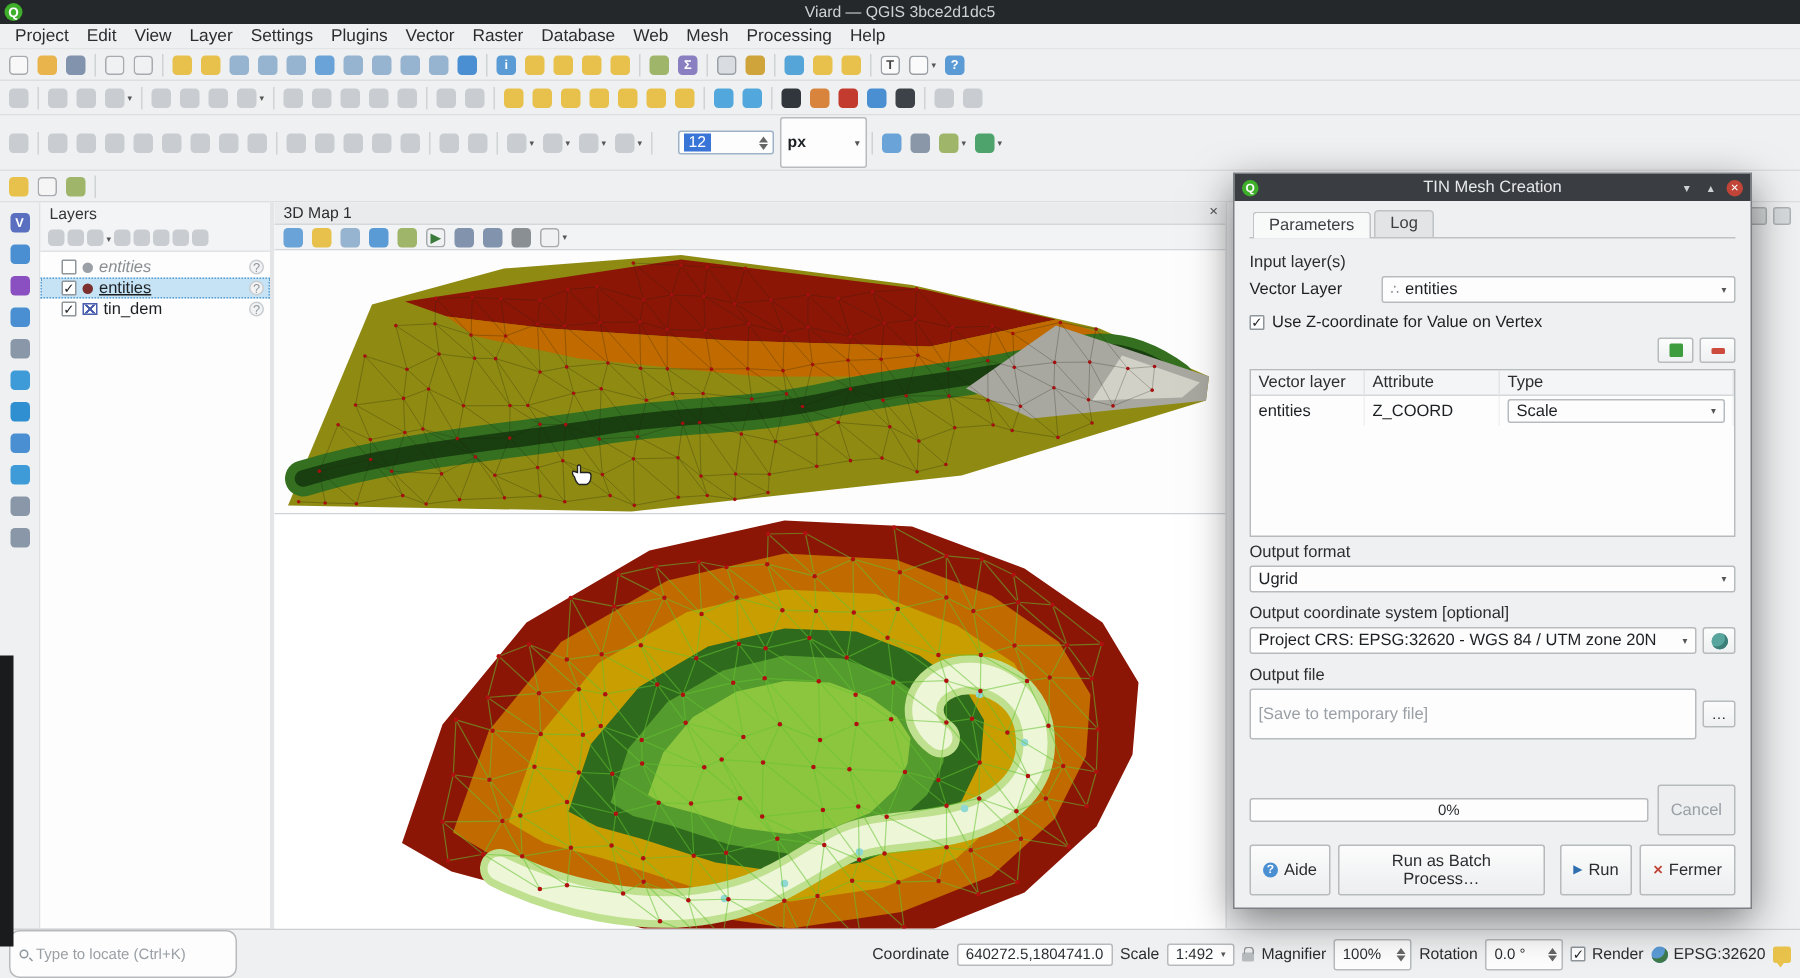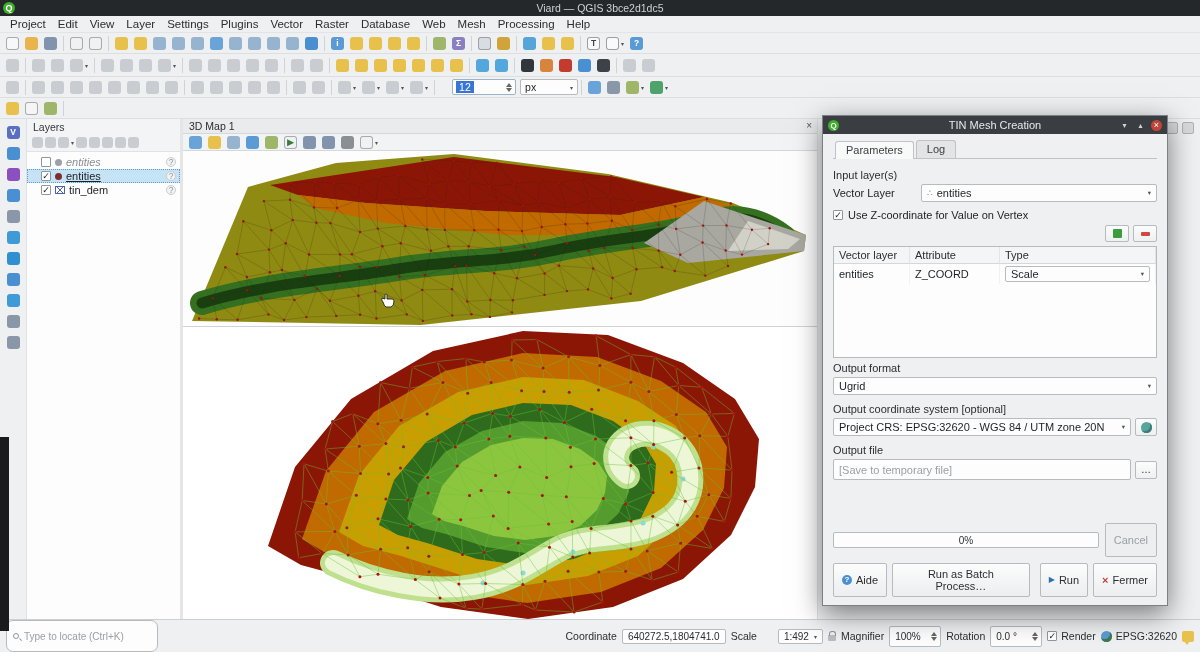--- a/index.html
+++ b/index.html
@@ -21,21 +21,21 @@
 .r1{flex:0 0 20px;} .r2{flex:0 0 23px;} .r3{flex:0 0 21px;} .r4{flex:0 0 20px;}
 .twrap{display:flex;align-items:center;}
 .tbi{height:18px;display:inline-flex;align-items:center;justify-content:center;border-radius:2px;margin:0 1px;padding:0 2px;}
 .tbg{width:13px;height:13px;border-radius:3px;display:flex;align-items:center;justify-content:center;font-size:8.5px;font-weight:bold;color:#fff;line-height:1;}
 .tbi .dd{font-size:6px;color:#555;margin-left:2px;}
 .tsep{width:1px;height:15px;background:#cfd3d6;margin:0 3px;flex:none;}
 .panel-tools .tbi{height:15px;padding:0 1px;margin:0;}
 .panel-tools .tbg{width:11px;height:11px;}
 .scalebox{width:64px;height:16px;background:#fdfdfd;border:1px solid #9fb3c8;border-radius:2px;display:flex;align-items:center;padding:0 3px;margin-left:14px;font-size:10.5px;}
 .selval{background:#3875d7;color:#fff;padding:0 3px;}
-.unitcombo{width:58px;height:16px;background:#fdfdfd;border:1px solid #b7bbbe;border-radius:2px;display:flex;align-items:center;padding:0 4px;margin-left:4px;font-size:10.5px;gap:4px;}
+.unitcombo{width:58px;height:16px;background:#fdfdfd;border:1px solid #b7bbbe;border-radius:2px;display:flex;align-items:center;padding:16px 4px;margin-left:4px;font-size:10.5px;gap:4px;font-weight:bold;}
 .unitcombo .dd{margin-left:auto;font-size:6px;color:#555;}
 .arrows{display:flex;flex-direction:column;gap:1px;margin-left:auto;padding-left:3px;}
 .arr-up{width:0;height:0;border-left:3px solid transparent;border-right:3px solid transparent;border-bottom:4px solid #666;}
 .arr-dn{width:0;height:0;border-left:3px solid transparent;border-right:3px solid transparent;border-top:4px solid #666;}
 
 
 .main{flex:1;display:flex;min-height:0;}
 .vtoolbar{flex:0 0 27px;background:#eef0f1;border-right:1px solid #dfe1e3;display:flex;flex-direction:column;align-items:center;padding-top:4px;gap:3px;}
 .dark-strip{position:absolute;left:0;top:437px;width:9px;height:194px;background:#191b1d;z-index:4;}
 
@@ -96,41 +96,41 @@
 .pmg{border-radius:1px;}
 .pmg.green{width:9px;height:9px;background:#3d9c3d;}
 .pmg.red{width:9px;height:4px;background:#cc4b3d;}
 .ptable{border:1px solid #b7bbbe;background:#fdfdfd;height:112px;display:flex;flex-direction:column;font-size:11px;overflow:hidden;flex:none;}
 .throw{display:grid;grid-template-columns:76px 90px 1fr;flex:none;}
 .th{padding:2px 5px;border-right:1px solid #e2e4e6;background:#f4f5f6;border-bottom:1px solid #d5d8da;color:#2b2e31;}
 .td{padding:2px 5px;border-right:1px solid #f0f1f2;display:flex;align-items:center;}
 .crs-row{display:flex;gap:4px;align-items:center;margin-bottom:4px;flex:none;}
 .sqbtn{width:22px;height:18px;border:1px solid #b7bbbe;border-radius:2px;background:linear-gradient(#fcfcfc,#eef0f1);display:flex;align-items:center;justify-content:center;font-size:10px;flex:none;}
 .globe2{width:11px;height:11px;border-radius:50%;background:#58a59e;box-shadow:inset -2px -2px 0 #3d7f78;}
-.tinput{height:21px;background:#fdfdfd;border:1px solid #b7bbbe;border-radius:2px;display:flex;align-items:center;padding:0 5px;flex:1;min-width:0;}
+.tinput{height:34px;background:#fdfdfd;border:1px solid #b7bbbe;border-radius:2px;display:flex;align-items:center;padding:0 5px;flex:1;min-width:0;}
 .ph{color:#9aa0a6;white-space:nowrap;overflow:hidden;}
 .spacer-flex{flex:1;}
 .prog-row{display:flex;gap:6px;align-items:center;margin:6px 0;flex:none;}
 .progress{flex:1;height:16px;border:1px solid #b7bbbe;border-radius:2px;background:#fdfdfd;display:flex;align-items:center;justify-content:center;font-size:10px;color:#2b2e31;}
 .btn{height:19px;border:1px solid #b7bbbe;border-radius:2px;background:linear-gradient(#fcfcfc,#eceeef);font-size:11px;padding:16px 8px;display:inline-flex;align-items:center;gap:4px;font-family:inherit;color:#2b2e31;}
 .btn.disabled{color:#9aa0a6;background:#eceeef;}
 .btn-row{display:flex;gap:5px;align-items:center;flex:none;}
 .grow{flex:1;}
 .hicon{width:10px;height:10px;border-radius:50%;background:#4a8fd2;color:#fff;font-size:8px;line-height:10px;text-align:center;font-weight:bold;flex:none;}
 .ricon{color:#2e6fb0;font-size:8px;line-height:1;flex:none;}
 .xicon{color:#c14438;font-weight:bold;font-size:11px;line-height:1;flex:none;}
 
 
 .statusbar{flex:0 0 20px;background:#eef0f1;border-top:1px solid #cdd0d3;display:flex;align-items:center;font-size:10.5px;padding:0 6px;gap:5px;color:#2b2e31;}
 .locate{width:152px;height:32px;border:1px solid #b7bbbe;border-radius:7px;background:#fdfdfd;display:flex;align-items:center;padding:0 6px;gap:5px;font-size:10px;flex:none;}
 .magicon{width:6px;height:6px;border:1.3px solid #8f969c;border-radius:50%;position:relative;flex:none;}
 .magicon::after{content:"";position:absolute;left:5px;top:5px;width:3px;height:1.3px;background:#8f969c;transform:rotate(45deg);}
 .sb-spacer{flex:1;}
 .sb-box{background:#fdfdfd;border:1px solid #b7bbbe;border-radius:2px;height:15px;padding:0 5px;display:flex;align-items:center;font-size:10px;flex:none;}
-.sb-combo{background:#fdfdfd;border:1px solid #b7bbbe;border-radius:2px;height:15px;padding:0 5px;display:flex;align-items:center;gap:5px;font-size:10px;flex:none;margin-left:16px;}
+.sb-combo{background:#fdfdfd;border:1px solid #b7bbbe;border-radius:2px;height:15px;padding:0 5px;display:flex;align-items:center;gap:5px;font-size:10px;flex:none;}
 .sb-combo .dd{font-size:6px;color:#555;}
 .sb-spin{background:#fdfdfd;border:1px solid #b7bbbe;border-radius:2px;height:21px;padding:0 3px 0 5px;display:flex;align-items:center;font-size:10px;width:52px;flex:none;}
 .lock{width:8px;height:6px;background:#b9bdc0;border-radius:1px;position:relative;margin-top:3px;flex:none;}
 .lock::before{content:"";position:absolute;top:-4px;left:1.5px;width:5px;height:4px;border:1px solid #8f969c;border-bottom:none;border-radius:3px 3px 0 0;}
 .sb-check{display:flex;align-items:center;gap:4px;flex:none;}
 .epsg{display:flex;align-items:center;gap:4px;flex:none;}
 .globe3{width:11px;height:11px;border-radius:50%;background:#5b9bd5;box-shadow:inset -2px -3px 0 #3e7a4a;}
 .msgicon{width:12px;height:11px;background:#e8c24a;border-radius:2px;position:relative;flex:none;}
 .msgicon::after{content:"";position:absolute;left:2px;bottom:-3px;width:0;height:0;border-left:3px solid transparent;border-right:3px solid transparent;border-top:4px solid #e8c24a;}
 </style>

